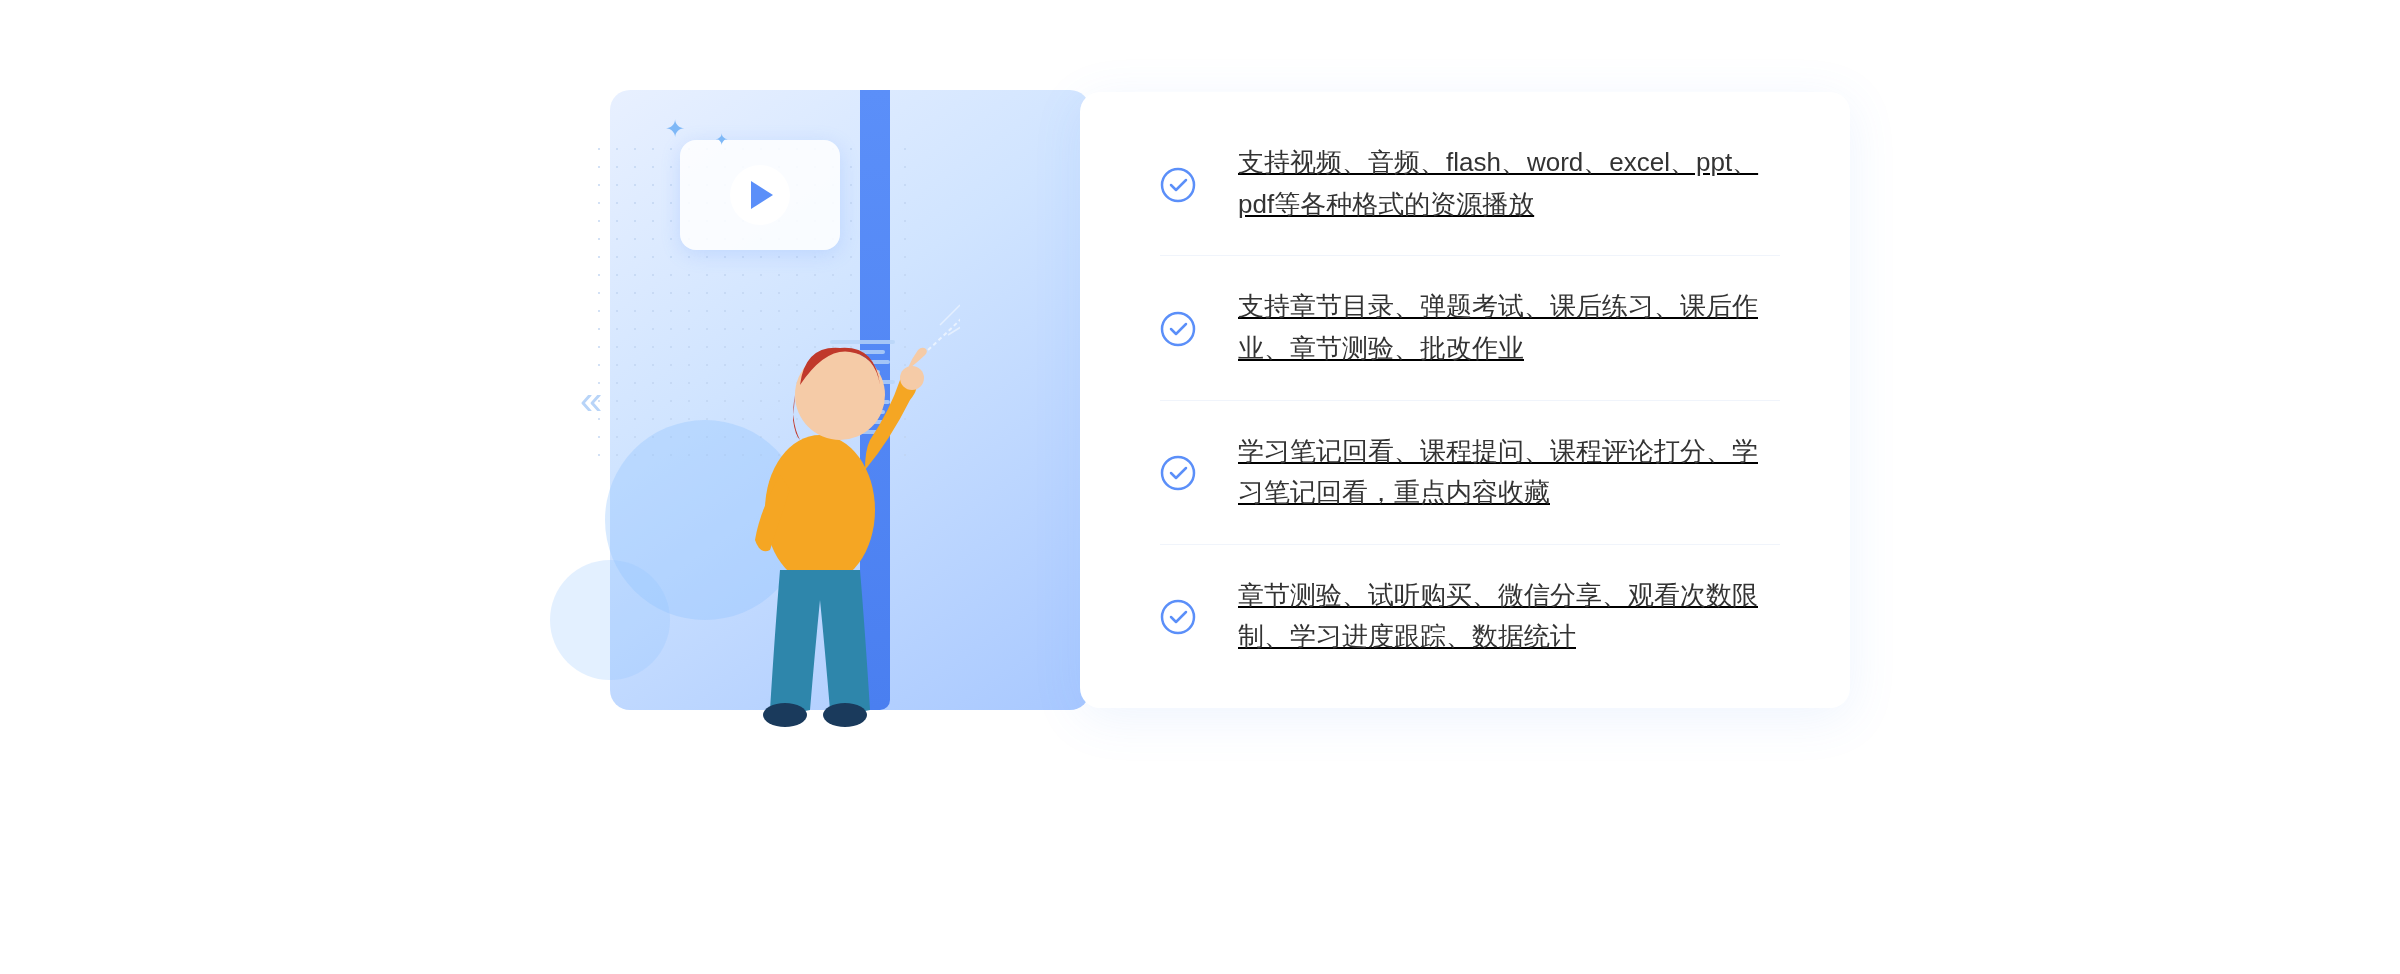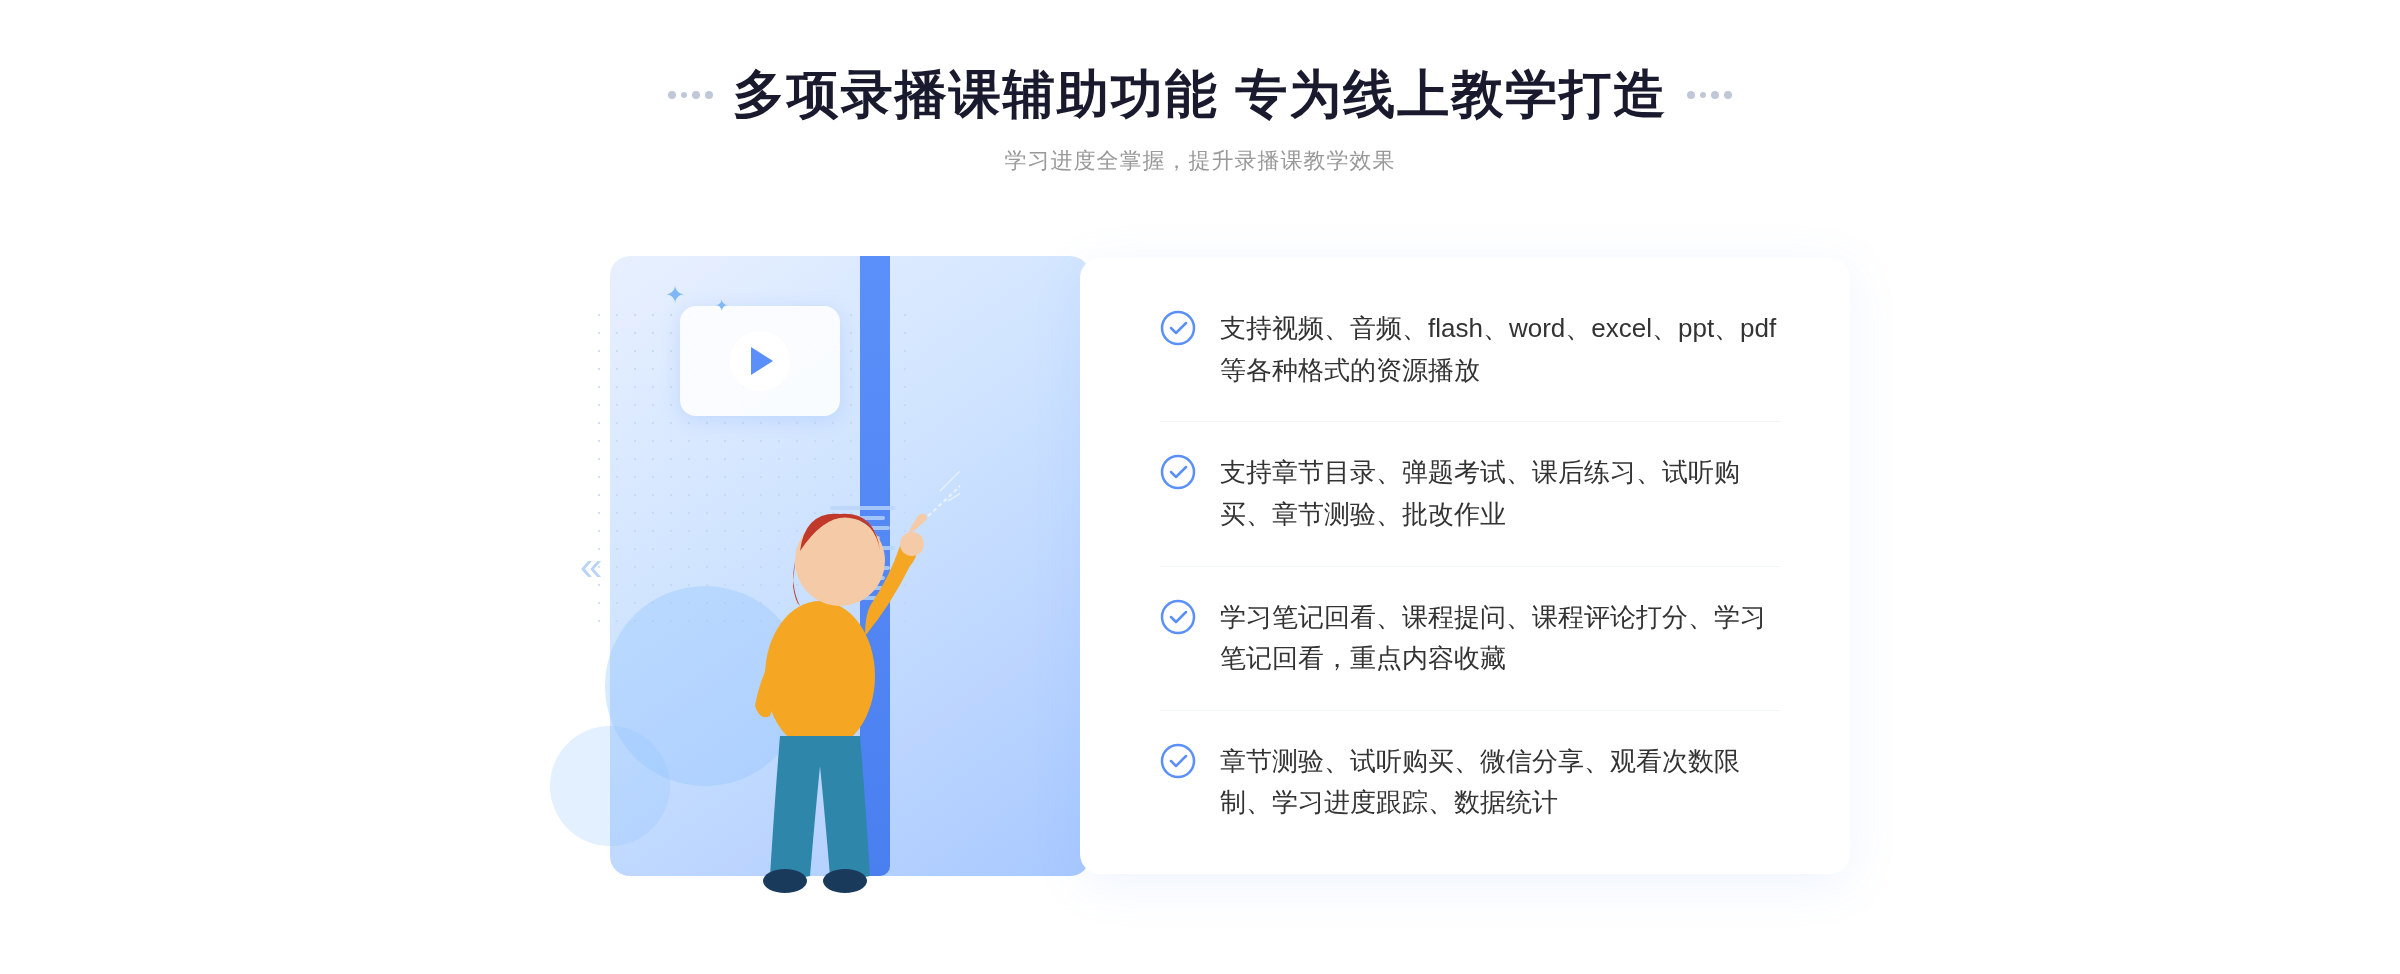--- a/index.html
+++ b/index.html
@@ -259,24 +259,25 @@
       box-shadow: 0 10px 50px rgba(90,143,249,0.1);
       padding: 50px 70px 50px 80px;
       width: 820px;
       margin-left: -30px;
       z-index: 10;
       position: relative;
     }
 
     .feature-item {
       display: flex;
-      align-items: flex-start;
-      gap: 24px;
+      align-items: center;
+      gap: 42px;
       padding: 30px 0;
       border-bottom: 1px solid #f0f4fb;
+      text-decoration: underline;
     }
 
     .feature-item:last-child {
       border-bottom: none;
       padding-bottom: 0;
     }
 
     .feature-item:first-child {
       padding-top: 0;
     }
@@ -293,38 +294,20 @@
       color: #333;
       line-height: 1.6;
       font-weight: 400;
     }
   </style>
 </head>
 <body>
 
 <div class="page-wrapper">
 
-  <div class="header-section">
-    <div class="title-row">
-      <div class="title-dots">
-        <span></span>
-          <span></span>
-          <span></span>
-          <span></span>
-      </div>
-      <h1 class="main-title">多项录播课辅助功能 专为线上教学打造</h1>
-      <div class="title-dots">
-        <span></span>
-          <span></span>
-          <span></span>
-          <span></span>
-      </div>
-    </div>
-    <p class="sub-title">学习进度全掌握，提升录播课教学效果</p>
-  </div>
 
   <div class="main-content">
 
     <div class="left-chevron">«</div>
 
     <div class="illustration-wrapper">
 
       <div class="bg-card"></div>
 
       <div class="dot-pattern"></div>
@@ -399,21 +382,21 @@
         <p class="feature-text">支持视频、音频、flash、word、excel、ppt、pdf等各种格式的资源播放</p>
       </div>
 
       <div class="feature-item">
         <div class="check-icon">
           <svg viewBox="0 0 36 36" xmlns="http://www.w3.org/2000/svg">
             <circle cx="18" cy="18" r="16" fill="none" stroke="#5b8ff9" stroke-width="2.5"></circle>
             <polyline points="11,18 16,23 26,13" fill="none" stroke="#5b8ff9" stroke-width="2.5" stroke-linecap="round" stroke-linejoin="round"></polyline>
           </svg>
         </div>
-        <p class="feature-text">支持章节目录、弹题考试、课后练习、试听购买、章节测验、批改作业</p>
+        <p class="feature-text">支持章节目录、弹题考试、课后练习、课后作业、章节测验、批改作业</p>
       </div>
 
       <div class="feature-item">
         <div class="check-icon">
           <svg viewBox="0 0 36 36" xmlns="http://www.w3.org/2000/svg">
             <circle cx="18" cy="18" r="16" fill="none" stroke="#5b8ff9" stroke-width="2.5"></circle>
             <polyline points="11,18 16,23 26,13" fill="none" stroke="#5b8ff9" stroke-width="2.5" stroke-linecap="round" stroke-linejoin="round"></polyline>
           </svg>
         </div>
         <p class="feature-text">学习笔记回看、课程提问、课程评论打分、学习笔记回看，重点内容收藏</p>

